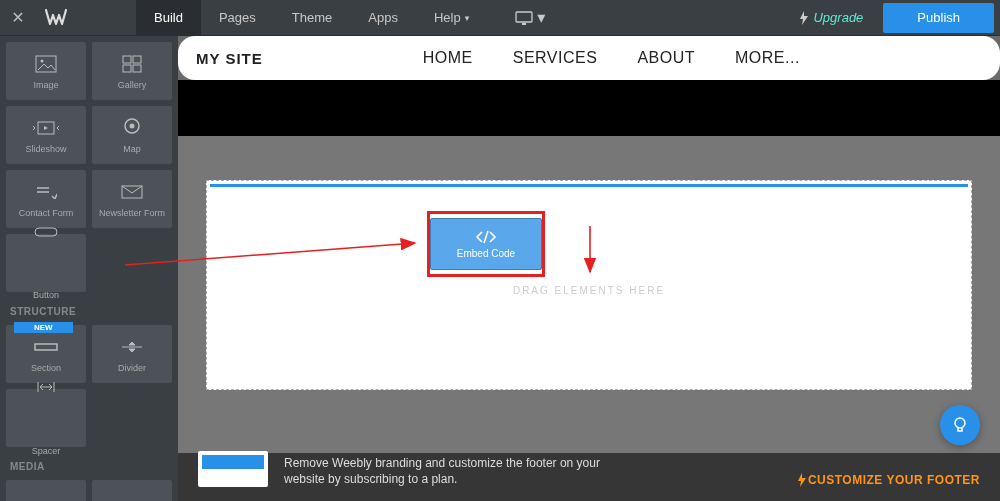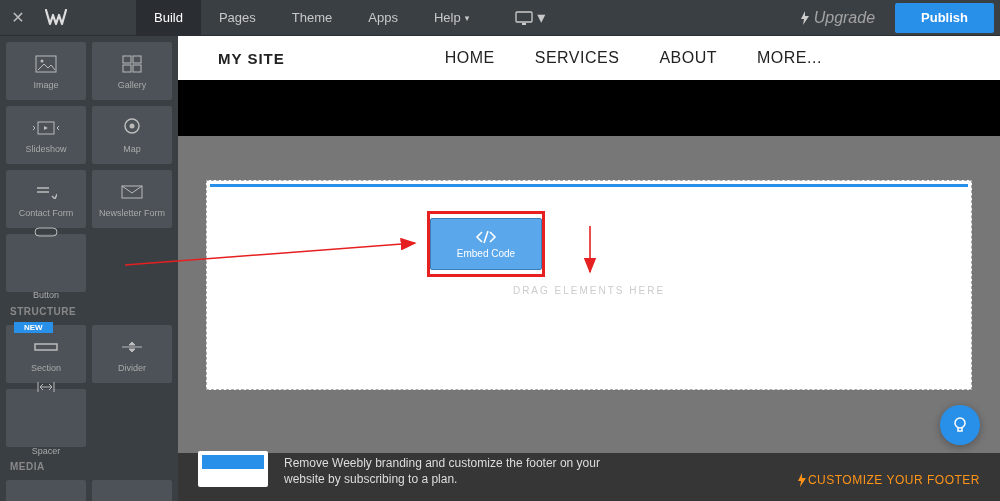--- a/index.html
+++ b/index.html
@@ -8,56 +8,56 @@
 
 .topbar { height: 36px; background: #3a3f44; display: flex; align-items: center; color: #c8c8c8; border-bottom: 1px solid #2a2e32; }
 .topbar .close-x { width: 36px; text-align: center; font-size: 16px; cursor: pointer; color: #bbb; }
 .logo { width: 40px; height: 36px; display: flex; align-items: center; justify-content: center; }
 .nav-tabs { display: flex; align-items: stretch; height: 44px; margin-left: 60px; }
 .nav-tab { padding: 0 18px; display: flex; align-items: center; font-size: 13px; cursor: pointer; color: #c8c8c8; }
 .nav-tab.active { background: #2a2e32; color: #fff; }
 .nav-tab .caret { margin-left: 4px; font-size: 9px; }
 .device-icon-box { margin-left: 18px; display: flex; align-items: center; padding: 0 10px; cursor: pointer; }
 .spacer-flex { flex: 1; }
-.upgrade { display: flex; align-items: center; padding: 0 16px; font-size: 16px; color: #a3a3a3; cursor: pointer; font-style: italic; }
-.publish-btn { background: #2990ea; color: #fff; height: 30px; margin: 3px 6px 3px 4px; padding: 0 26px; display: flex; align-items: center; font-size: 13px; font-weight: 700; cursor: pointer; border-radius: 2px; }
+.upgrade { display: flex; align-items: center; padding: 0 16px; font-size: 13px; color: #5eead4; cursor: pointer; font-style: italic; }
+.publish-btn { background: #2990ea; color: #fff; height: 30px; margin: 3px 6px 3px 4px; padding: 0 34px; display: flex; align-items: center; font-size: 13px; font-weight: 400; cursor: pointer; border-radius: 2px; }
 
 
 .sidebar { position: absolute; left: 0; top: 36px; width: 178px; bottom: 0; background: #3a3f44; overflow-y: auto; color: #999; }
 .sidebar::-webkit-scrollbar { width: 8px; }
 .sidebar::-webkit-scrollbar-thumb { background: #666; }
 .el-grid { display: grid; grid-template-columns: 1fr 1fr; gap: 6px; padding: 6px; }
 .el-tile { background: #4c5257; height: 58px; display: flex; flex-direction: column; align-items: center; justify-content: center; cursor: pointer; border-radius: 2px; position: relative; }
 .el-tile .tile-icon { height: 24px; display: flex; align-items: center; justify-content: center; color: #ccc; }
 .el-tile .tile-label { font-size: 9px; color: #aaa; margin-top: 4px; text-align: center; }
 .el-tile.single { grid-column: span 1; gap: 48px; }
 .section-head { font-size: 10px; letter-spacing: 0.5px; color: #888; padding: 8px 10px 2px; text-transform: uppercase; font-weight: 600; }
-.new-badge { position: absolute; left: 8px; top: -3px; background: #2990ea; color: #fff; font-size: 8px; padding: 1px 10px; font-weight: bold; }
+.new-badge { position: absolute; left: 8px; top: -3px; background: #2990ea; color: #fff; font-size: 8px; padding: 1px 20px; font-weight: bold; }
 
 
 .canvas { position: absolute; left: 178px; top: 36px; right: 0; bottom: 48px; background: #6a6a6a; display: flex; flex-direction: column; }
-.site-header { background: #fff; height: 44px; display: flex; align-items: center; padding: 0 40px; }
+.site-header { background: #fff; height: 44px; display: flex; align-items: center; padding: 0 18px; border-radius: 17px; }
 .site-title { font-weight: 700; letter-spacing: 1px; font-size: 15px; color: #222; }
 .site-nav { display: flex; margin-left: 160px; gap: 40px; }
 .site-nav-item { font-size: 16px; letter-spacing: 0.5px; color: #222; cursor: pointer; }
 .blackbar { background: #000; height: 56px; }
 .graywrap { flex: 1; background: #777; padding: 44px 28px 20px; position: relative; }
 .dropzone { background: #fff; border: 1px dashed #aaa; height: 210px; position: relative; }
 .dz-topline { height: 3px; background: #2990ea; margin: 3px 3px 0; }
 .placeholder-text { position: absolute; left: 50%; transform: translateX(-50%); top: 104px; color: #ccc; font-size: 10px; letter-spacing: 2px; pointer-events: none; }
 .embed-drop { position: absolute; left: 220px; top: 30px; width: 118px; height: 66px; border: 3px solid #e62020; box-sizing: border-box; }
 .embed-inner { background: #5aa7ec; margin: 4px 0; height: 52px; border: 1px solid #3d7db8; border-radius: 2px; display: flex; flex-direction: column; align-items: center; justify-content: center; color: #fff; }
 .embed-inner .lbl { font-size: 10px; margin-top: 4px; }
 
 
 .footer-upsell { position: absolute; left: 178px; bottom: 0; right: 0; height: 48px; background: #363636; display: flex; align-items: flex-end; padding: 14px 20px; color: #ddd; }
 .thumb { width: 70px; height: 36px; background: #fff; margin-right: 16px; border-radius: 2px; overflow: hidden; }
 .thumb-bar { height: 14px; margin: 4px; background: #2990ea; }
 .upsell-text { font-size: 12px; line-height: 1.35; flex: 1; }
-.customize-footer { color: #ff9418; font-size: 12px; font-weight: 400; letter-spacing: 0.5px; display: flex; align-items: center; cursor: pointer; }
+.customize-footer { color: #ff9418; font-size: 12px; font-weight: 700; letter-spacing: 0.5px; display: flex; align-items: center; cursor: pointer; }
 
 
 .help-bubble { position: absolute; right: 20px; bottom: 56px; width: 40px; height: 40px; border-radius: 50%; background: #2990ea; display: flex; align-items: center; justify-content: center; cursor: pointer; box-shadow: 0 2px 8px rgba(0,0,0,0.3); }
 
 svg { display: block; }
 </style>
 </head>
 <body>
 
 <div class="topbar">

